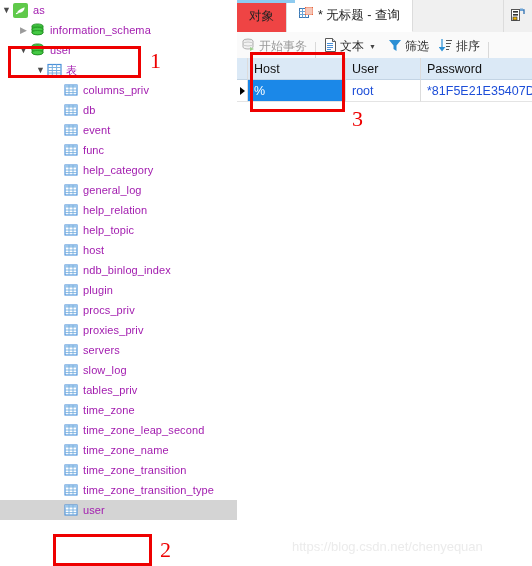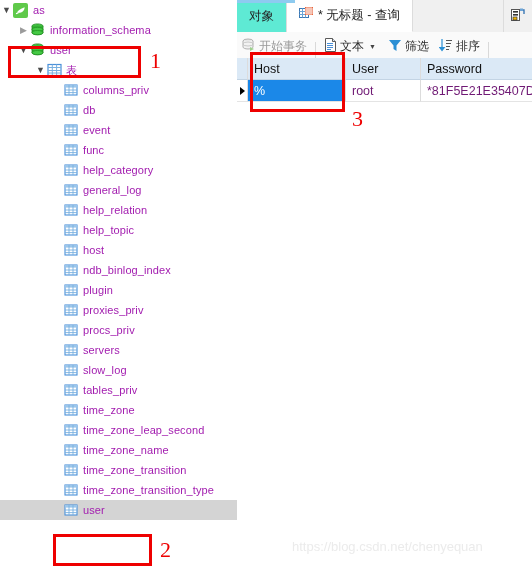--- a/index.html
+++ b/index.html
@@ -49,21 +49,21 @@
     background:#f0f0f0;border-bottom:1px solid #d8d8d8;
     display:flex;align-items:stretch;
   }
   #tabstrip .topline{
     position:absolute;left:0;top:0;width:58px;height:3px;background:#8ecbf0;
   }
   .tab{
     display:flex;align-items:center;gap:4px;
     padding:0 12px;font-size:12.5px;color:#222;
     border-right:1px solid #dcdcdc;cursor:default;
-    background:#5eead4;
+    background:#ef4444;
   }
   .tab.active{background:#ffffff;border-bottom:1px solid #ffffff;}
   .tab-right-icons{
     margin-left:auto;display:flex;align-items:center;
     padding:0 6px;border-left:1px solid #dcdcdc;
   }
   #toolbar{
     position:absolute;left:0;top:32px;right:0;height:26px;
     background:#fafafa;border-bottom:1px solid #dcdcdc;
     display:flex;align-items:flex-end;
@@ -86,21 +86,21 @@
     display:flex;align-items:center;justify-content:center;background:#fff;
   }
   .gutter.head{background:#dbe9f6;border-bottom:1px solid #c3d4e4;}
   .rowmark{
     width:0;height:0;border-left:5px solid #000;
     border-top:4px solid transparent;border-bottom:4px solid transparent;
   }
   .cell{
     display:flex;align-items:center;padding:0 6px;
     border-right:1px solid #dcdcdc;border-bottom:1px solid #e4e4e4;
-    font-size:12.5px;color:#701a75;white-space:nowrap;overflow:hidden;
+    font-size:12.5px;color:#1d4ed8;white-space:nowrap;overflow:hidden;
   }
   .cell.head{
     background:#dbe9f6;border-bottom:1px solid #c3d4e4;
     color:#111;font-size:12.5px;
   }
   .cell.sel{background:#1b88e8;color:#fff;}
   .c-host{flex:0 0 85px;}
   .c-user{flex:0 0 62px;}
   .c-pass{flex:0 0 160px;border-right:none;}
   
@@ -272,31 +272,31 @@
       <span class="node-label">plugin</span>
     </div>
     <div class="tree-row">
       <span style="flex:0 0 51px"></span>
       <span class="twisty blank">•</span>
       <span class="ico ico-table"><svg width="14" height="14" viewBox="0 0 14 14">
           <rect x="1" y="2" width="12" height="10" fill="#ffffff" stroke="#4a90d9" stroke-width="1.1"></rect>
           <rect x="1" y="2" width="12" height="2.6" fill="#9cc6ea"></rect>
           <path d="M1 7h12M1 9.6h12M5 2v10M9 2v10" stroke="#79b0e0" stroke-width=".9"></path>
         </svg></span>
+      <span class="node-label">procs_priv</span>
+    </div>
+    <div class="tree-row">
+      <span style="flex:0 0 51px"></span>
+      <span class="twisty blank">•</span>
+      <span class="ico ico-table"><svg width="14" height="14" viewBox="0 0 14 14">
+          <rect x="1" y="2" width="12" height="10" fill="#ffffff" stroke="#4a90d9" stroke-width="1.1"></rect>
+          <rect x="1" y="2" width="12" height="2.6" fill="#9cc6ea"></rect>
+          <path d="M1 7h12M1 9.6h12M5 2v10M9 2v10" stroke="#79b0e0" stroke-width=".9"></path>
+        </svg></span>
       <span class="node-label">proxies_priv</span>
-    </div>
-    <div class="tree-row">
-      <span style="flex:0 0 51px"></span>
-      <span class="twisty blank">•</span>
-      <span class="ico ico-table"><svg width="14" height="14" viewBox="0 0 14 14">
-          <rect x="1" y="2" width="12" height="10" fill="#ffffff" stroke="#4a90d9" stroke-width="1.1"></rect>
-          <rect x="1" y="2" width="12" height="2.6" fill="#9cc6ea"></rect>
-          <path d="M1 7h12M1 9.6h12M5 2v10M9 2v10" stroke="#79b0e0" stroke-width=".9"></path>
-        </svg></span>
-      <span class="node-label">procs_priv</span>
     </div>
     <div class="tree-row">
       <span style="flex:0 0 51px"></span>
       <span class="twisty blank">•</span>
       <span class="ico ico-table"><svg width="14" height="14" viewBox="0 0 14 14">
           <rect x="1" y="2" width="12" height="10" fill="#ffffff" stroke="#4a90d9" stroke-width="1.1"></rect>
           <rect x="1" y="2" width="12" height="2.6" fill="#9cc6ea"></rect>
           <path d="M1 7h12M1 9.6h12M5 2v10M9 2v10" stroke="#79b0e0" stroke-width=".9"></path>
         </svg></span>
       <span class="node-label">servers</span>

